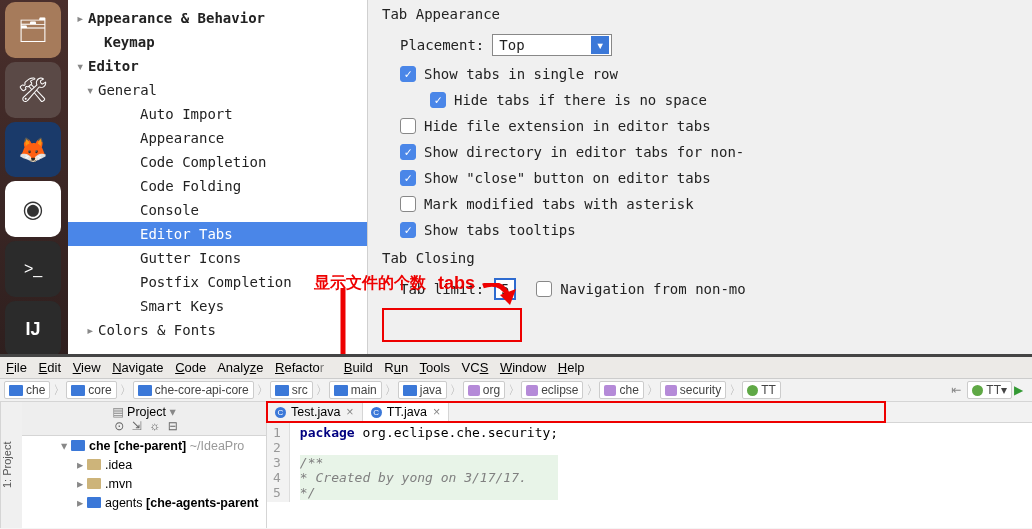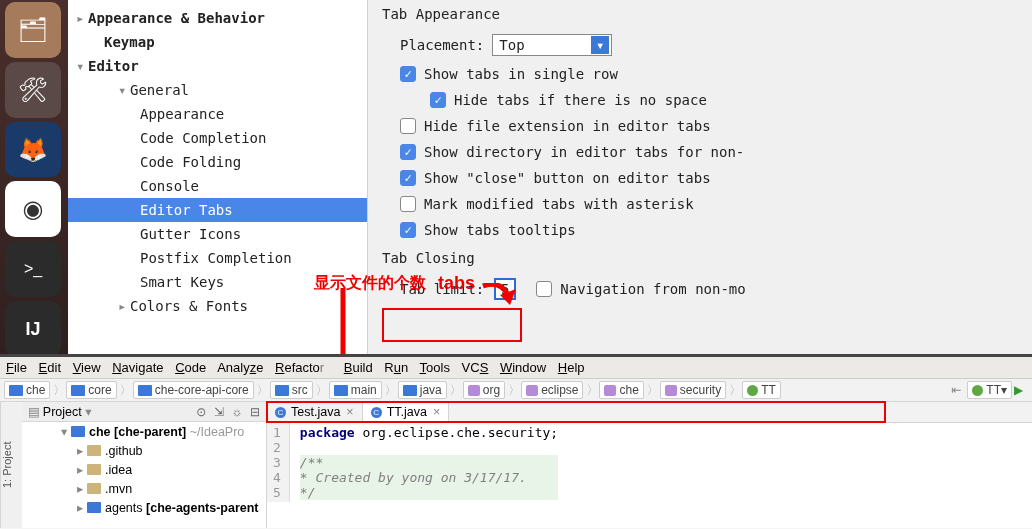--- a/index.html
+++ b/index.html
@@ -55,21 +55,21 @@
     font-size: 14px;
     overflow: hidden;
   }
   .settings-tree .node {
     padding: 4px 8px 4px 22px;
     white-space: nowrap;
     color: #222;
   }
   .settings-tree .node.bold { font-weight: bold; }
   .settings-tree .node.lvl1 { padding-left: 22px; }
-  .settings-tree .node.lvl2 { padding-left: 64px; }
+  .settings-tree .node.lvl2 { padding-left: 32px; }
   .settings-tree .node.lvl3 { padding-left: 72px; }
   .settings-tree .node.sel {
     background: #4a86e8;
     color: #ffffff;
   }
   .settings-tree .ar {
     display: inline-block;
     width: 12px;
     color: #888;
     margin-left: -14px;
@@ -189,21 +189,21 @@
     transform: rotate(180deg);
     padding: 6px 0;
     font-size: 11px;color:#555;
     cursor:pointer;
   }
   .proj-tree { flex:1; }
   .proj-head {
     background: #eee;
     border-bottom: 1px solid #d5d5d5;
     padding: 2px 6px;
-    display:flex;align-items:center;justify-content:space-between;
+    display:flex;align-items:center;justify-content:space-between;flex-direction:column;
   }
   .proj-head .tools span{ margin-left:4px;cursor:pointer;color:#666;font-size:12px;}
   .proj-tree .pn { padding: 2px 0 2px 14px; white-space:nowrap;margin-left:25px;}
   .proj-tree .pn.lv1 { padding-left: 30px; }
   .proj-tree .ar { color:#888; display:inline-block;width:10px;}
   .proj-tree .dir { display:inline-block;width:14px;height:11px;background:#cdb47a;border-radius:1px;margin-right:4px;vertical-align:-1px;}
   .proj-tree b { font-weight:bold; }
   .proj-tree .gr { color:#999;}
 
   .editor-area { flex:1; display:flex;flex-direction:column; background:#fff; }
@@ -254,20 +254,21 @@
   <div class="app" style="background:#2b2b2b;font-size:16px">&gt;_</div>
   <div class="app" style="background:#2b2b2b;font-size:18px;font-weight:bold">IJ</div>
 </div>
 
 <div class="settings">
   <div class="settings-tree">
     <div class="node lvl1 bold"><span class="ar">▸</span><span>Appearance &amp; Behavior</span></div>
     <div class="node lvl1 bold" style="padding-left:36px"><span>Keymap</span></div>
     <div class="node lvl1 bold"><span class="ar">▾</span><span>Editor</span></div>
     <div class="node lvl2"><span class="ar">▾</span><span>General</span></div>
+    <div class="node lvl3">Auto Import</div>
     <div class="node lvl3">Appearance</div>
     <div class="node lvl3">Code Completion</div>
     <div class="node lvl3">Code Folding</div>
     <div class="node lvl3">Console</div>
     <div class="node lvl3 sel">Editor Tabs</div>
     <div class="node lvl3">Gutter Icons</div>
     <div class="node lvl3">Postfix Completion</div>
     <div class="node lvl3">Smart Keys</div>
     <div class="node lvl2"><span class="ar">▸</span><span>Colors &amp; Fonts</span></div>
   </div>
@@ -419,21 +420,20 @@
         <div class="proj-head">
           <span><span style="color:#888;margin-right:3px">▤</span><span>Project</span> <span style="color:#888">▾</span></span>
           <span class="tools">
             <span>⊙</span>
             <span>⇲</span>
             <span>☼</span>
             <span>⊟</span>
           </span>
         </div>
         <div class="pn"><span class="ar">▾</span><span class="dir" style="background:#3b78d8"></span><b>che</b> <b>[che-parent]</b> <span class="gr">~/IdeaPro</span></div>
-        <div class="pn lv1"><span class="ar">▸</span><span class="dir"></span><span>.github</span></div>
         <div class="pn lv1"><span class="ar">▸</span><span class="dir"></span><span>.idea</span></div>
         <div class="pn lv1"><span class="ar">▸</span><span class="dir"></span><span>.mvn</span></div>
         <div class="pn lv1"><span class="ar">▸</span><span class="dir" style="background:#3b78d8"></span><span>agents</span> <b>[che-agents-parent</b></div>
       </div>
     </div>
 
     <div class="editor-area">
       <div class="etabs">
         <div class="etab">
             <span class="ci">C</span>

